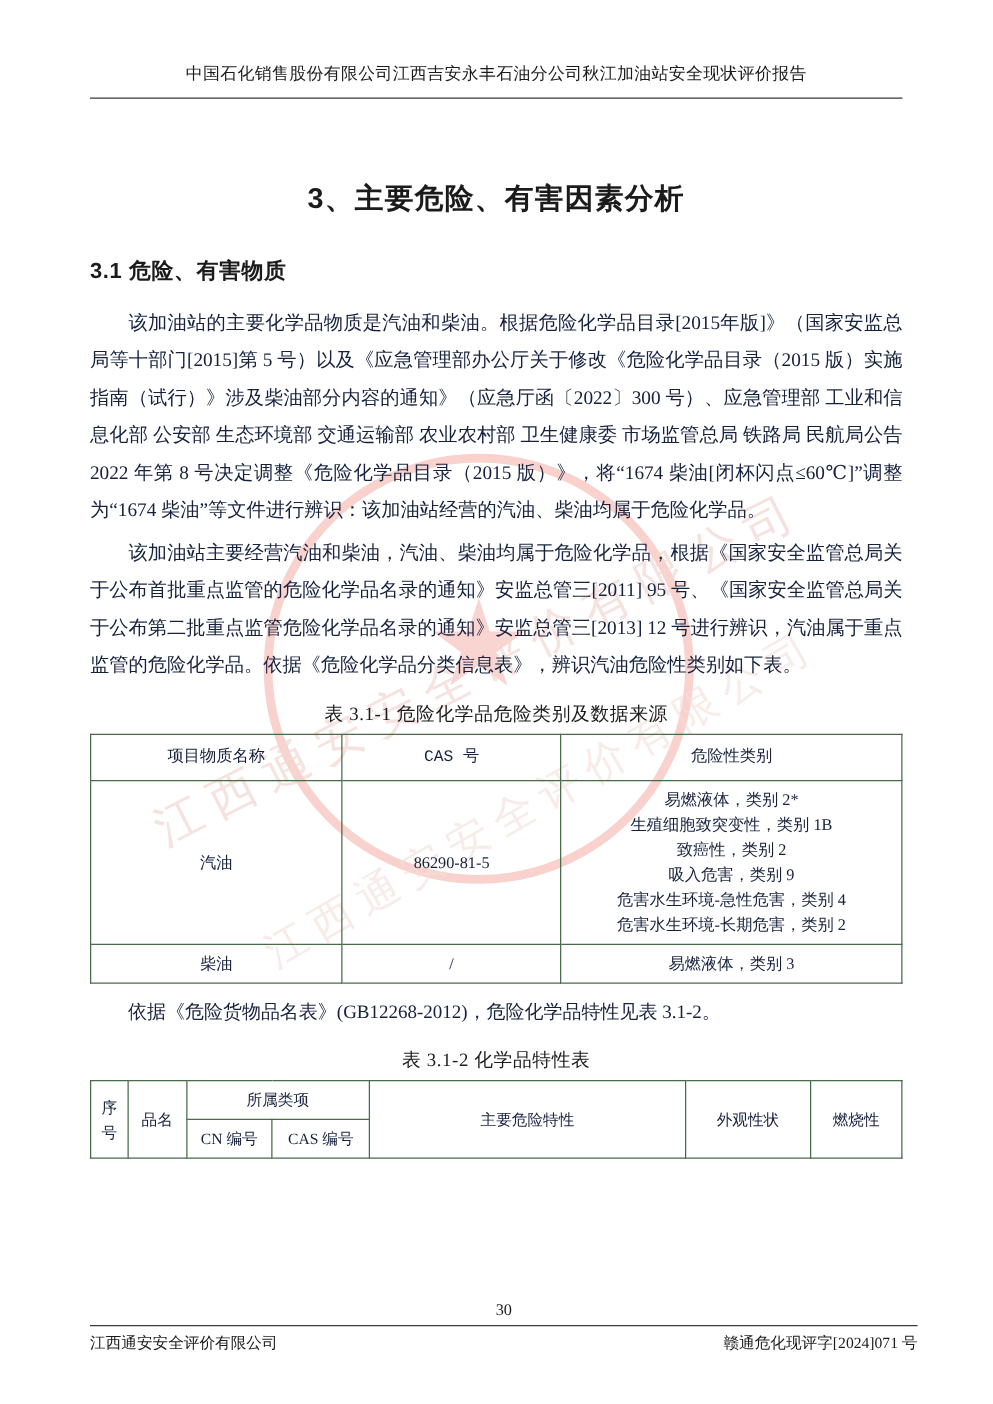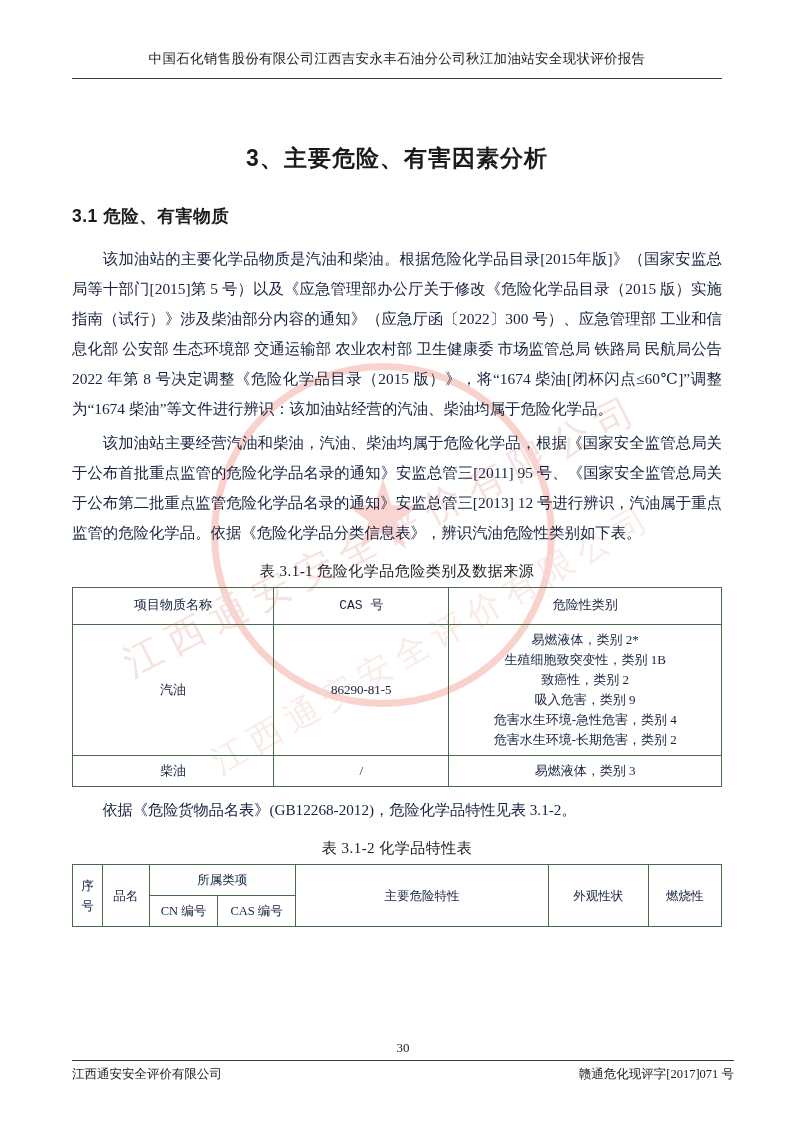--- a/index.html
+++ b/index.html
@@ -275,17 +275,17 @@
         <td>CAS 编号</td>
       </tr>
     </tbody>
   </table>
 
   <div class="footer">
     <div class="footer-num">30</div>
     <div class="footer-rule"></div>
     <div class="footer-row">
       <div>江西通安安全评价有限公司</div>
-      <div>赣通危化现评字[2017]071 号</div>
+      <div>赣通危化现评字[2024]071 号</div>
     </div>
   </div>
 
 </div>
 
 </body></html>

